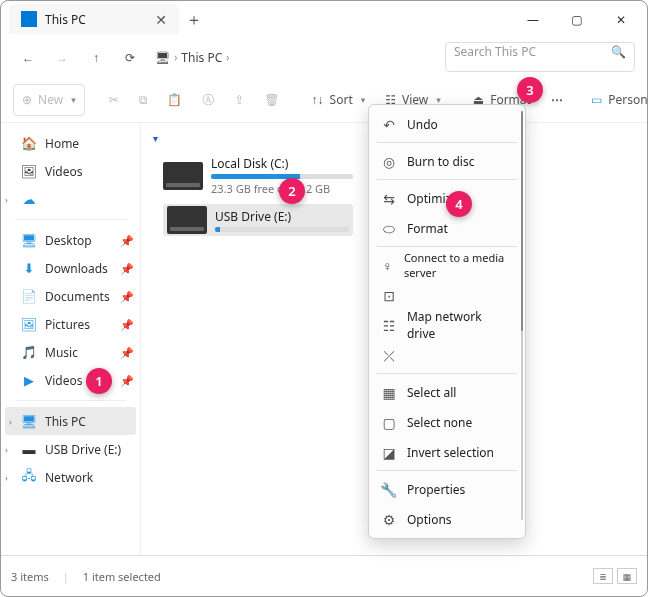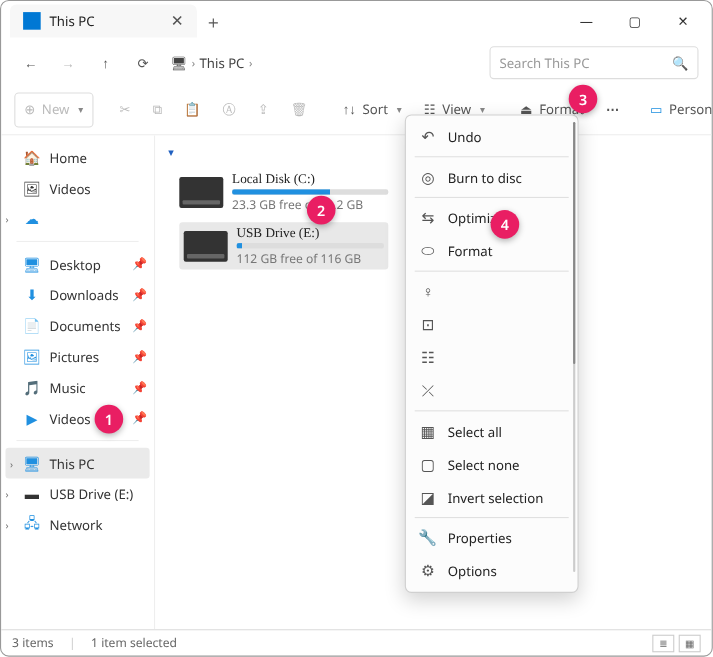--- a/index.html
+++ b/index.html
@@ -13,21 +13,21 @@
 .plus { width: 30px; height: 30px; display: flex; align-items: center; justify-content: center; color: #555; font-size: 16px; }
 .win-ctrls { margin-left: auto; display: flex; }
 .win-ctrls span { width: 44px; height: 32px; display: flex; align-items: center; justify-content: center; color: #333; }
 
 
 .navbar { display: flex; align-items: center; height: 40px; padding: 0 12px; gap: 4px; }
 .navbar .ic { width: 30px; height: 30px; display: flex; align-items: center; justify-content: center; color: #555; }
 .navbar .disabled { color: #bbb; }
 .breadcrumb { display: flex; align-items: center; gap: 4px; margin-left: 6px; flex: 1; color: #444; }
 .breadcrumb .chev { color: #888; font-size: 10px; }
-.search { width: 190px; height: 30px; border: 1px solid #ddd; border-radius: 4px; display: flex; align-items: center; padding: 0 8px; color: #999; }
+.search { width: 190px; height: 30px; border: 1px solid #ddd; border-radius: 4px; display: flex; padding: 0 8px; color: #999; }
 .search .glass { margin-left: auto; color: #666; }
 
 
 .toolbar { display: flex; align-items: center; height: 46px; padding: 0 12px; gap: 4px; border-bottom: 1px solid #eee; position: relative; }
 .toolbar .btn { display: flex; align-items: center; gap: 6px; height: 32px; padding: 0 8px; color: #555; border-radius: 4px; }
 .toolbar .btn.disabled { color: #bbb; }
 .new-btn { border: 1px solid #ddd; border-radius: 4px; }
 .vsep { width: 1px; height: 22px; background: #ddd; margin: 0 4px; }
 .chev-down { font-size: 9px; color: #888; margin-left: 2px; }
 
@@ -42,39 +42,39 @@
 .sb-sep { height: 1px; background: #eee; margin: 6px 14px; }
 
 .main { flex: 1; position: relative; padding: 8px 12px; }
 .header-row { display: flex; align-items: center; gap: 6px; color: #2060c0; font-size: 13px; margin-bottom: 10px; }
 .drive-row { display: flex; align-items: center; gap: 24px; margin-bottom: 8px; margin-left: 10px; }
 .drive { display: flex; align-items: center; gap: 8px; width: 190px; }
 .drive.selected { background: #e8e8e8; border-radius: 3px; padding: 2px 4px; }
 .drive-icon { width: 40px; height: 28px; background: #333; border-radius: 2px; position: relative; flex-shrink: 0; }
 .drive-icon::after { content: ""; position: absolute; left: 3px; right: 3px; bottom: 3px; height: 4px; background: #666; border-radius: 1px; }
 .drive-info { display: flex; flex-direction: column; gap: 2px; flex: 1; }
-.drive-name { font-size: 12px; color: #222; font-family: Liberation Serif, serif; }
+.drive-name { font-size: 12px; color: #222; }
 .bar { height: 5px; background: #ddd; border-radius: 2px; overflow: hidden; }
 .bar .fill { height: 100%; background: #2090e0; }
 .drive-free { font-size: 11px; color: #777; }
 .bd-icon { width: 40px; height: 28px; background: #113355; border-radius: 2px; display: flex; align-items: center; justify-content: center; color: #fff; font-size: 11px; flex-shrink: 0; }
 
 
 .menu { position: absolute; left: 367px; top: 103px; width: 158px; background: #fcfcfc; border: 1px solid #d0d0d0; border-radius: 6px; box-shadow: 0 6px 18px rgba(0,0,0,0.18); padding: 4px 0; z-index: 50; }
 .mi { display: flex; align-items: center; gap: 10px; height: 30px; padding: 0 12px; font-size: 12px; color: #222; }
 .mi .mic { width: 16px; display: flex; justify-content: center; color: #555; font-size: 14px; }
 .msep { height: 1px; background: #e0e0e0; margin: 3px 8px; }
 .menu-scroll { position: absolute; right: 2px; top: 6px; bottom: 18px; width: 2px; background: #ccc; border-radius: 2px; }
 .menu-scroll-thumb { position: absolute; right: 2px; top: 6px; width: 2px; height: 220px; background: #888; border-radius: 2px; }
 
 
 .ann { position: absolute; width: 26px; height: 26px; border-radius: 50%; background: #e91e63; color: #fff; font-weight: 600; font-size: 13px; display: flex; align-items: center; justify-content: center; box-shadow: 0 2px 6px rgba(0,0,0,0.3); z-index: 100; }
 
 
-.statusbar { height: 24px; border-top: 1px solid #ddd; display: flex; align-items: center; padding: 0 10px; gap: 14px; font-size: 11px; color: #666; }
+.statusbar { height: 41px; border-top: 1px solid #ddd; display: flex; align-items: center; padding: 0 10px; gap: 14px; font-size: 11px; color: #666; }
 .statusbar .right { margin-left: auto; display: flex; gap: 4px; }
 .vwbtn { width: 20px; height: 16px; border: 1px solid #ccc; display: flex; align-items: center; justify-content: center; font-size: 9px; }
 
 .icon-folder { color: #e6b35e; }
 .icon-blue { color: #2090e0; }
 </style>
 </head>
 <body>
 
 <div class="titlebar">
@@ -243,21 +243,20 @@
       </div>
     </div>
     <div class="drive-row">
       <div class="drive selected">
         <div class="drive-icon"></div>
         <div class="drive-info">
           <div class="drive-name">USB Drive (E:)</div>
           <div class="bar">
               <div class="fill" style="width:4%;"></div>
             </div>
-          <div class="drive-free">112 GB free of 116 GB</div>
         </div>
       </div>
     </div>
   </div>
 </div>
 
 <div class="statusbar">
   <span>3 items</span>
   <span style="color:#ccc;">|</span>
   <span>1 item selected</span>
@@ -282,26 +281,28 @@
       <span class="mic">⇆</span>
       <span>Optimize</span>
     </div>
   <div class="mi">
       <span class="mic">⬭</span>
       <span>Format</span>
     </div>
   <div class="msep"></div>
   <div class="mi">
       <span class="mic">♀</span>
+      <span style="font-size:11px;">Connect to a media server</span>
     </div>
   <div class="mi">
       <span class="mic">⊡</span>
     </div>
   <div class="mi">
       <span class="mic">☷</span>
+      <span>Map network drive</span>
     </div>
   <div class="mi">
       <span class="mic">⤫</span>
     </div>
   <div class="msep"></div>
   <div class="mi">
       <span class="mic">▦</span>
       <span>Select all</span>
     </div>
   <div class="mi">

